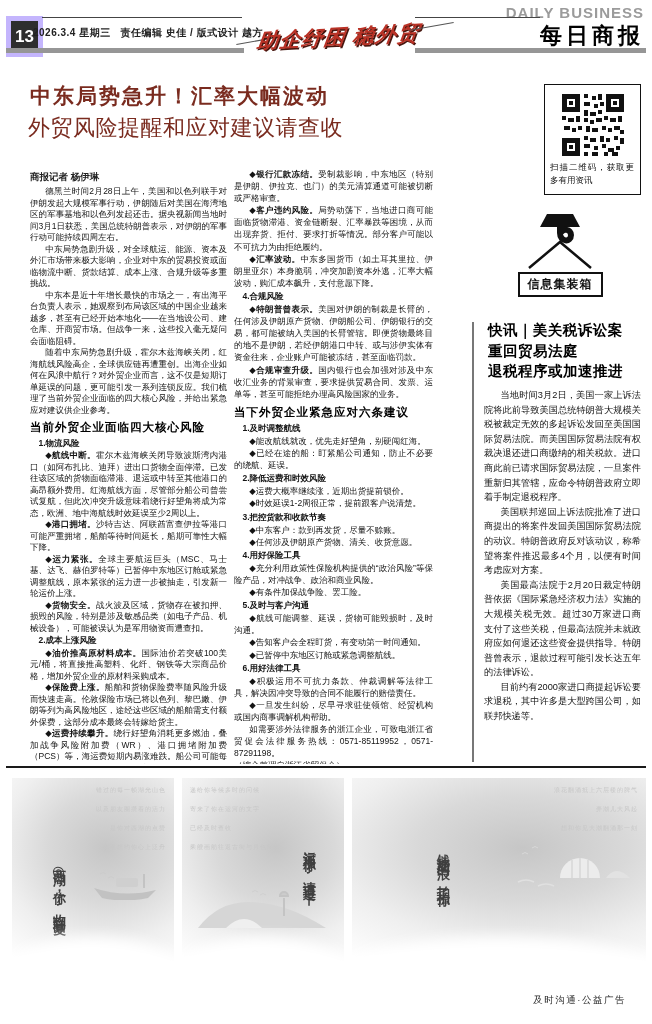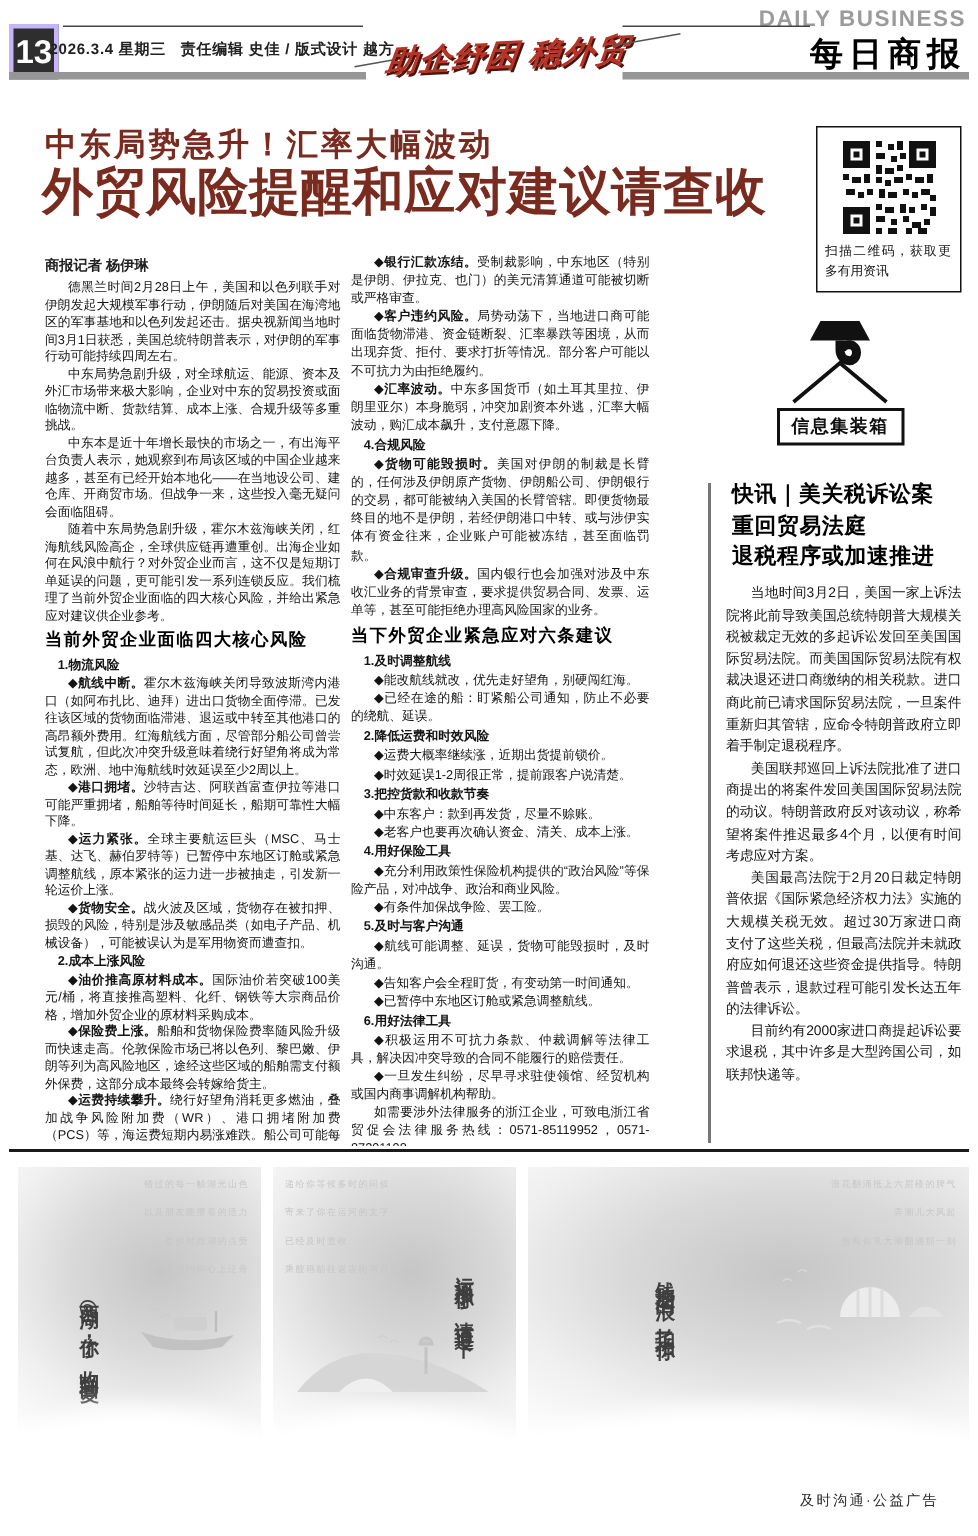--- a/index.html
+++ b/index.html
@@ -1,40 +1,40 @@
 <!DOCTYPE html>
 <html><head>
 <meta charset="utf-8">
 <style>
   html,body{margin:0;padding:0;background:#e8e8e8;}
   .page{position:relative;width:652px;height:1024px;background:#fff;margin:0 auto;
         font-family:"Liberation Sans","DejaVu Sans",sans-serif;color:#1a1a1a;overflow:hidden;}
   .abs{position:absolute;}
 
   
-  .pagenum{left:6px;top:16px;width:27px;height:31px;background:#2e2e2e;border:3px solid #c4b5fd;
-           color:#fff;font-size:22px;font-weight:700;display:flex;align-items:center;justify-content:center;}
+  .pagenum{left:6px;top:16px;width:27px;height:31px;background:#2e2e2e;border:5px solid #c4b5fd;
+           color:#fff;font-size:17px;font-weight:700;display:flex;align-items:center;justify-content:center;}
   .h-thin-l{left:42px;top:17px;width:200px;height:0;border-top:1.5px solid #444;}
   .h-date{left:33px;top:26px;font-size:10px;font-weight:700;letter-spacing:.5px;color:#222;white-space:nowrap;}
   .h-bar-l{left:6px;top:48px;width:238px;height:5px;background:#969696;}
   .banner{left:248px;top:18px;width:180px;height:38px;display:flex;align-items:center;justify-content:center;}
   .banner-text{font-size:21px;font-weight:900;font-style:italic;letter-spacing:1px;white-space:nowrap;
                color:#b93226;transform:skewX(-10deg) rotate(-3deg);
                text-shadow:1.5px 1.5px 0 #47160f;}
   .slash-l{left:236px;top:40px;width:46px;height:0;border-top:1.5px solid #555;transform:rotate(-10deg);}
   .slash-r{left:408px;top:26px;width:46px;height:0;border-top:1.5px solid #555;transform:rotate(-10deg);}
   .mast-en{right:8px;top:4px;font-size:15px;font-weight:800;letter-spacing:1px;color:#9b9b9b;}
   .h-thin-r{left:415px;top:17px;width:125px;height:0;border-top:1.5px solid #444;}
   .mast-cn{right:8px;top:21px;font-size:22px;font-weight:900;letter-spacing:4px;color:#000;
            font-family:"Liberation Serif","DejaVu Serif",serif;}
   .h-bar-r{left:415px;top:48px;width:231px;height:5px;background:#969696;}
 
   
   .kicker{left:30px;top:82px;font-size:21px;font-weight:700;letter-spacing:2px;color:#7a2b1f;}
-  .title{left:28px;top:108px;width:515px;font-size:34px;font-weight:700;letter-spacing:.5px;color:#7a2b1f;line-height:40px;}
+  .title{left:28px;top:108px;width:515px;font-size:22px;font-weight:400;letter-spacing:.5px;color:#7a2b1f;line-height:40px;}
   .byline{left:30px;top:171px;font-size:9.5px;font-weight:700;color:#222;}
 
   
   .qrbox{left:544px;top:84px;width:97px;height:111px;border:1.5px solid #111;box-sizing:border-box;}
   .qr{position:absolute;left:15px;top:7px;}
   .qrcap{position:absolute;left:5px;top:76px;width:84px;font-size:8.5px;line-height:13px;color:#111;text-align:justify;}
 
   
   .col{text-align:justify;color:#141414;overflow:hidden;}
   .col1{left:30px;top:186px;width:197px;height:578px;font-size:8.5px;line-height:11.5px;}
@@ -175,32 +175,32 @@
       <div class="par h3">2.成本上涨风险</div>
       <div class="par p"><b>◆油价推高原材料成本。</b>国际油价若突破100美元/桶，将直接推高塑料、化纤、钢铁等大宗商品价格，增加外贸企业的原材料采购成本。</div>
       <div class="par p"><b>◆保险费上涨。</b>船舶和货物保险费率随风险升级而快速走高。伦敦保险市场已将以色列、黎巴嫩、伊朗等列为高风险地区，途经这些区域的船舶需支付额外保费，这部分成本最终会转嫁给货主。</div>
       <div class="par p"><b>◆运费持续攀升。</b>绕行好望角消耗更多燃油，叠加战争风险附加费（WR）、港口拥堵附加费（PCS）等，海运费短期内易涨难跌。船公司可能每周调整运价，外贸企业锁价难度加大。</div>
     </div>
   <div class="abs col col2">
       <div class="par p"><b>◆银行汇款冻结。</b>受制裁影响，中东地区（特别是伊朗、伊拉克、也门）的美元清算通道可能被切断或严格审查。</div>
       <div class="par p"><b>◆客户违约风险。</b>局势动荡下，当地进口商可能面临货物滞港、资金链断裂、汇率暴跌等困境，从而出现弃货、拒付、要求打折等情况。部分客户可能以不可抗力为由拒绝履约。</div>
       <div class="par p"><b>◆汇率波动。</b>中东多国货币（如土耳其里拉、伊朗里亚尔）本身脆弱，冲突加剧资本外逃，汇率大幅波动，购汇成本飙升，支付意愿下降。</div>
       <div class="par h3">4.合规风险</div>
-      <div class="par p"><b>◆货物可能毁损时。</b>美国对伊朗的制裁是长臂的，任何涉及伊朗原产货物、伊朗船公司、伊朗银行的交易，都可能被纳入美国的长臂管辖。即便货物最终目的地不是伊朗，若经伊朗港口中转、或与涉伊实体有资金往来，企业账户可能被冻结，甚至面临罚款。</div>
+      <div class="par p"><b>◆特朗普曾表示。</b>美国对伊朗的制裁是长臂的，任何涉及伊朗原产货物、伊朗船公司、伊朗银行的交易，都可能被纳入美国的长臂管辖。即便货物最终目的地不是伊朗，若经伊朗港口中转、或与涉伊实体有资金往来，企业账户可能被冻结，甚至面临罚款。</div>
       <div class="par p"><b>◆合规审查升级。</b>国内银行也会加强对涉及中东收汇业务的背景审查，要求提供贸易合同、发票、运单等，甚至可能拒绝办理高风险国家的业务。</div>
       <div class="par h2">当下外贸企业紧急应对六条建议</div>
       <div class="par h3">1.及时调整航线</div>
       <div class="par p">◆能改航线就改，优先走好望角，别硬闯红海。</div>
       <div class="par p">◆已经在途的船：盯紧船公司通知，防止不必要的绕航、延误。</div>
       <div class="par h3">2.降低运费和时效风险</div>
       <div class="par p">◆运费大概率继续涨，近期出货提前锁价。</div>
       <div class="par p">◆时效延误1-2周很正常，提前跟客户说清楚。</div>
       <div class="par h3">3.把控货款和收款节奏</div>
       <div class="par p">◆中东客户：款到再发货，尽量不赊账。</div>
-      <div class="par p">◆老客户也要再次确认资金、清关、成本上涨。</div>
+      <div class="par p">◆任何涉及伊朗原产货物、清关、收货意愿。</div>
       <div class="par h3">4.用好保险工具</div>
       <div class="par p">◆充分利用政策性保险机构提供的“政治风险”等保险产品，对冲战争、政治和商业风险。</div>
       <div class="par p">◆有条件加保战争险、罢工险。</div>
       <div class="par h3">5.及时与客户沟通</div>
       <div class="par p">◆航线可能调整、延误，货物可能毁损时，及时沟通。</div>
       <div class="par p">◆告知客户会全程盯货，有变动第一时间通知。</div>
       <div class="par p">◆已暂停中东地区订舱或紧急调整航线。</div>
       <div class="par h3">6.用好法律工具</div>
       <div class="par p">◆积极运用不可抗力条款、仲裁调解等法律工具，解决因冲突导致的合同不能履行的赔偿责任。</div>
       <div class="par p">◆一旦发生纠纷，尽早寻求驻使领馆、经贸机构或国内商事调解机构帮助。</div>

